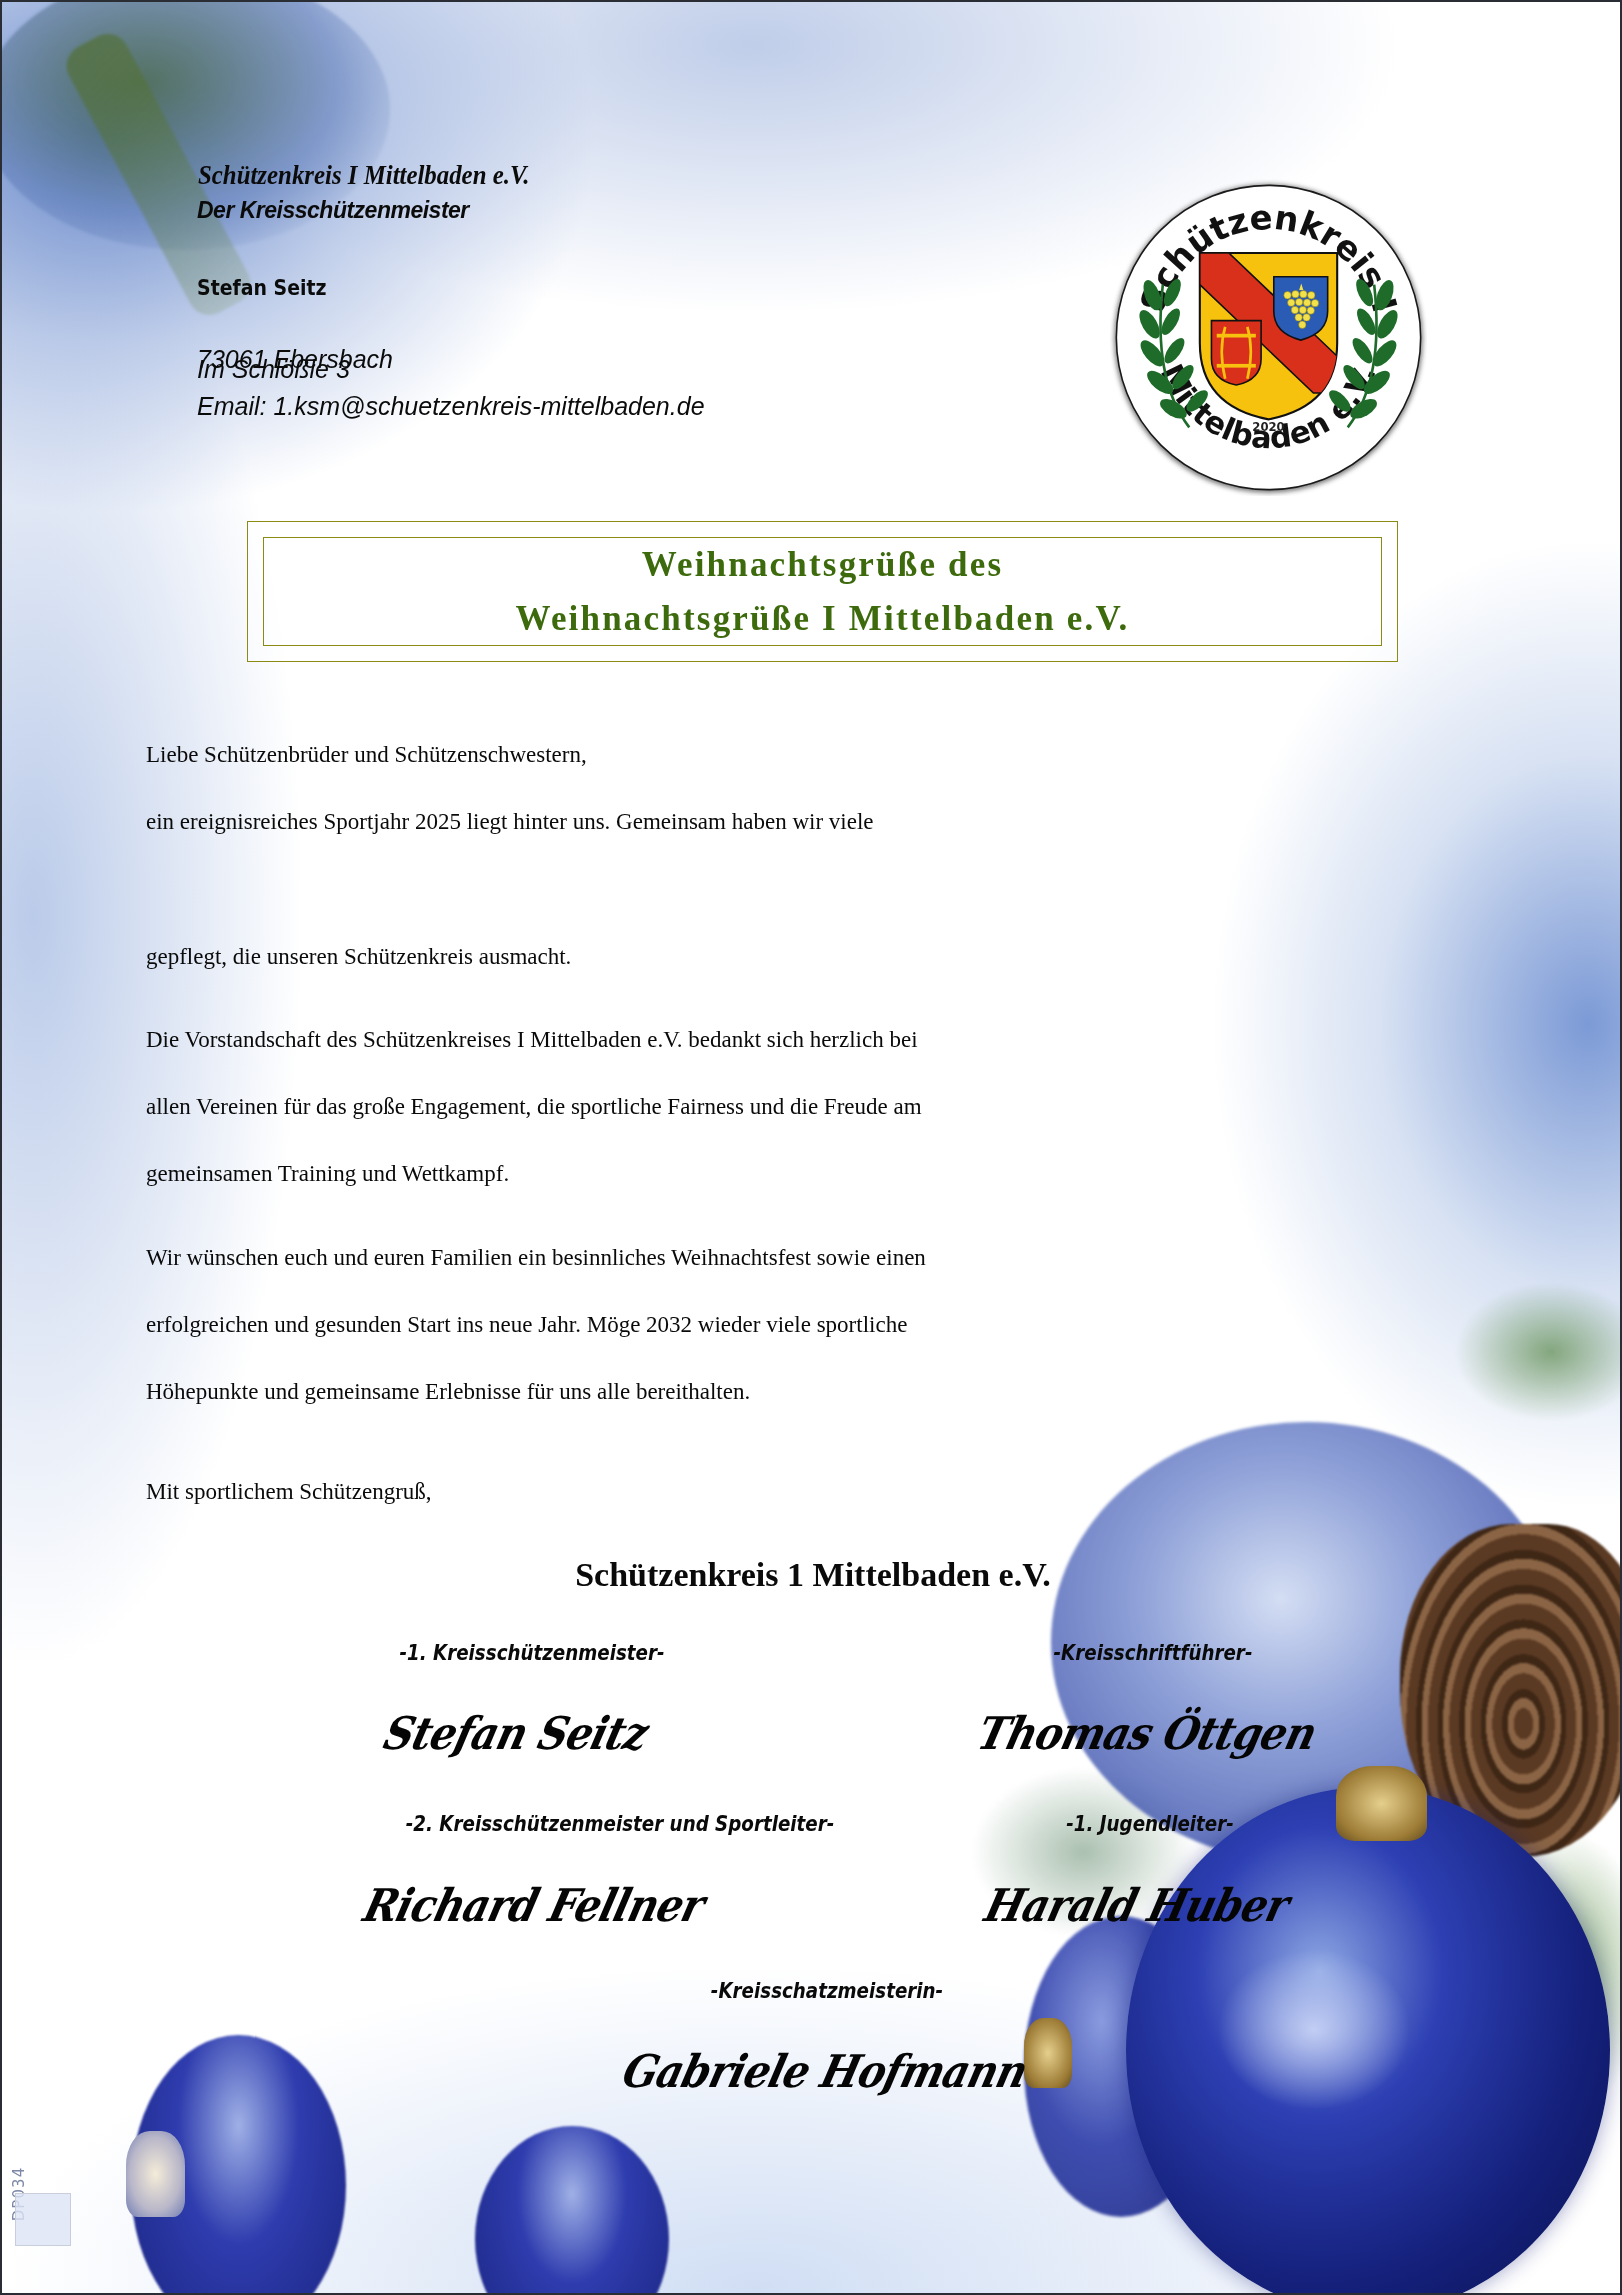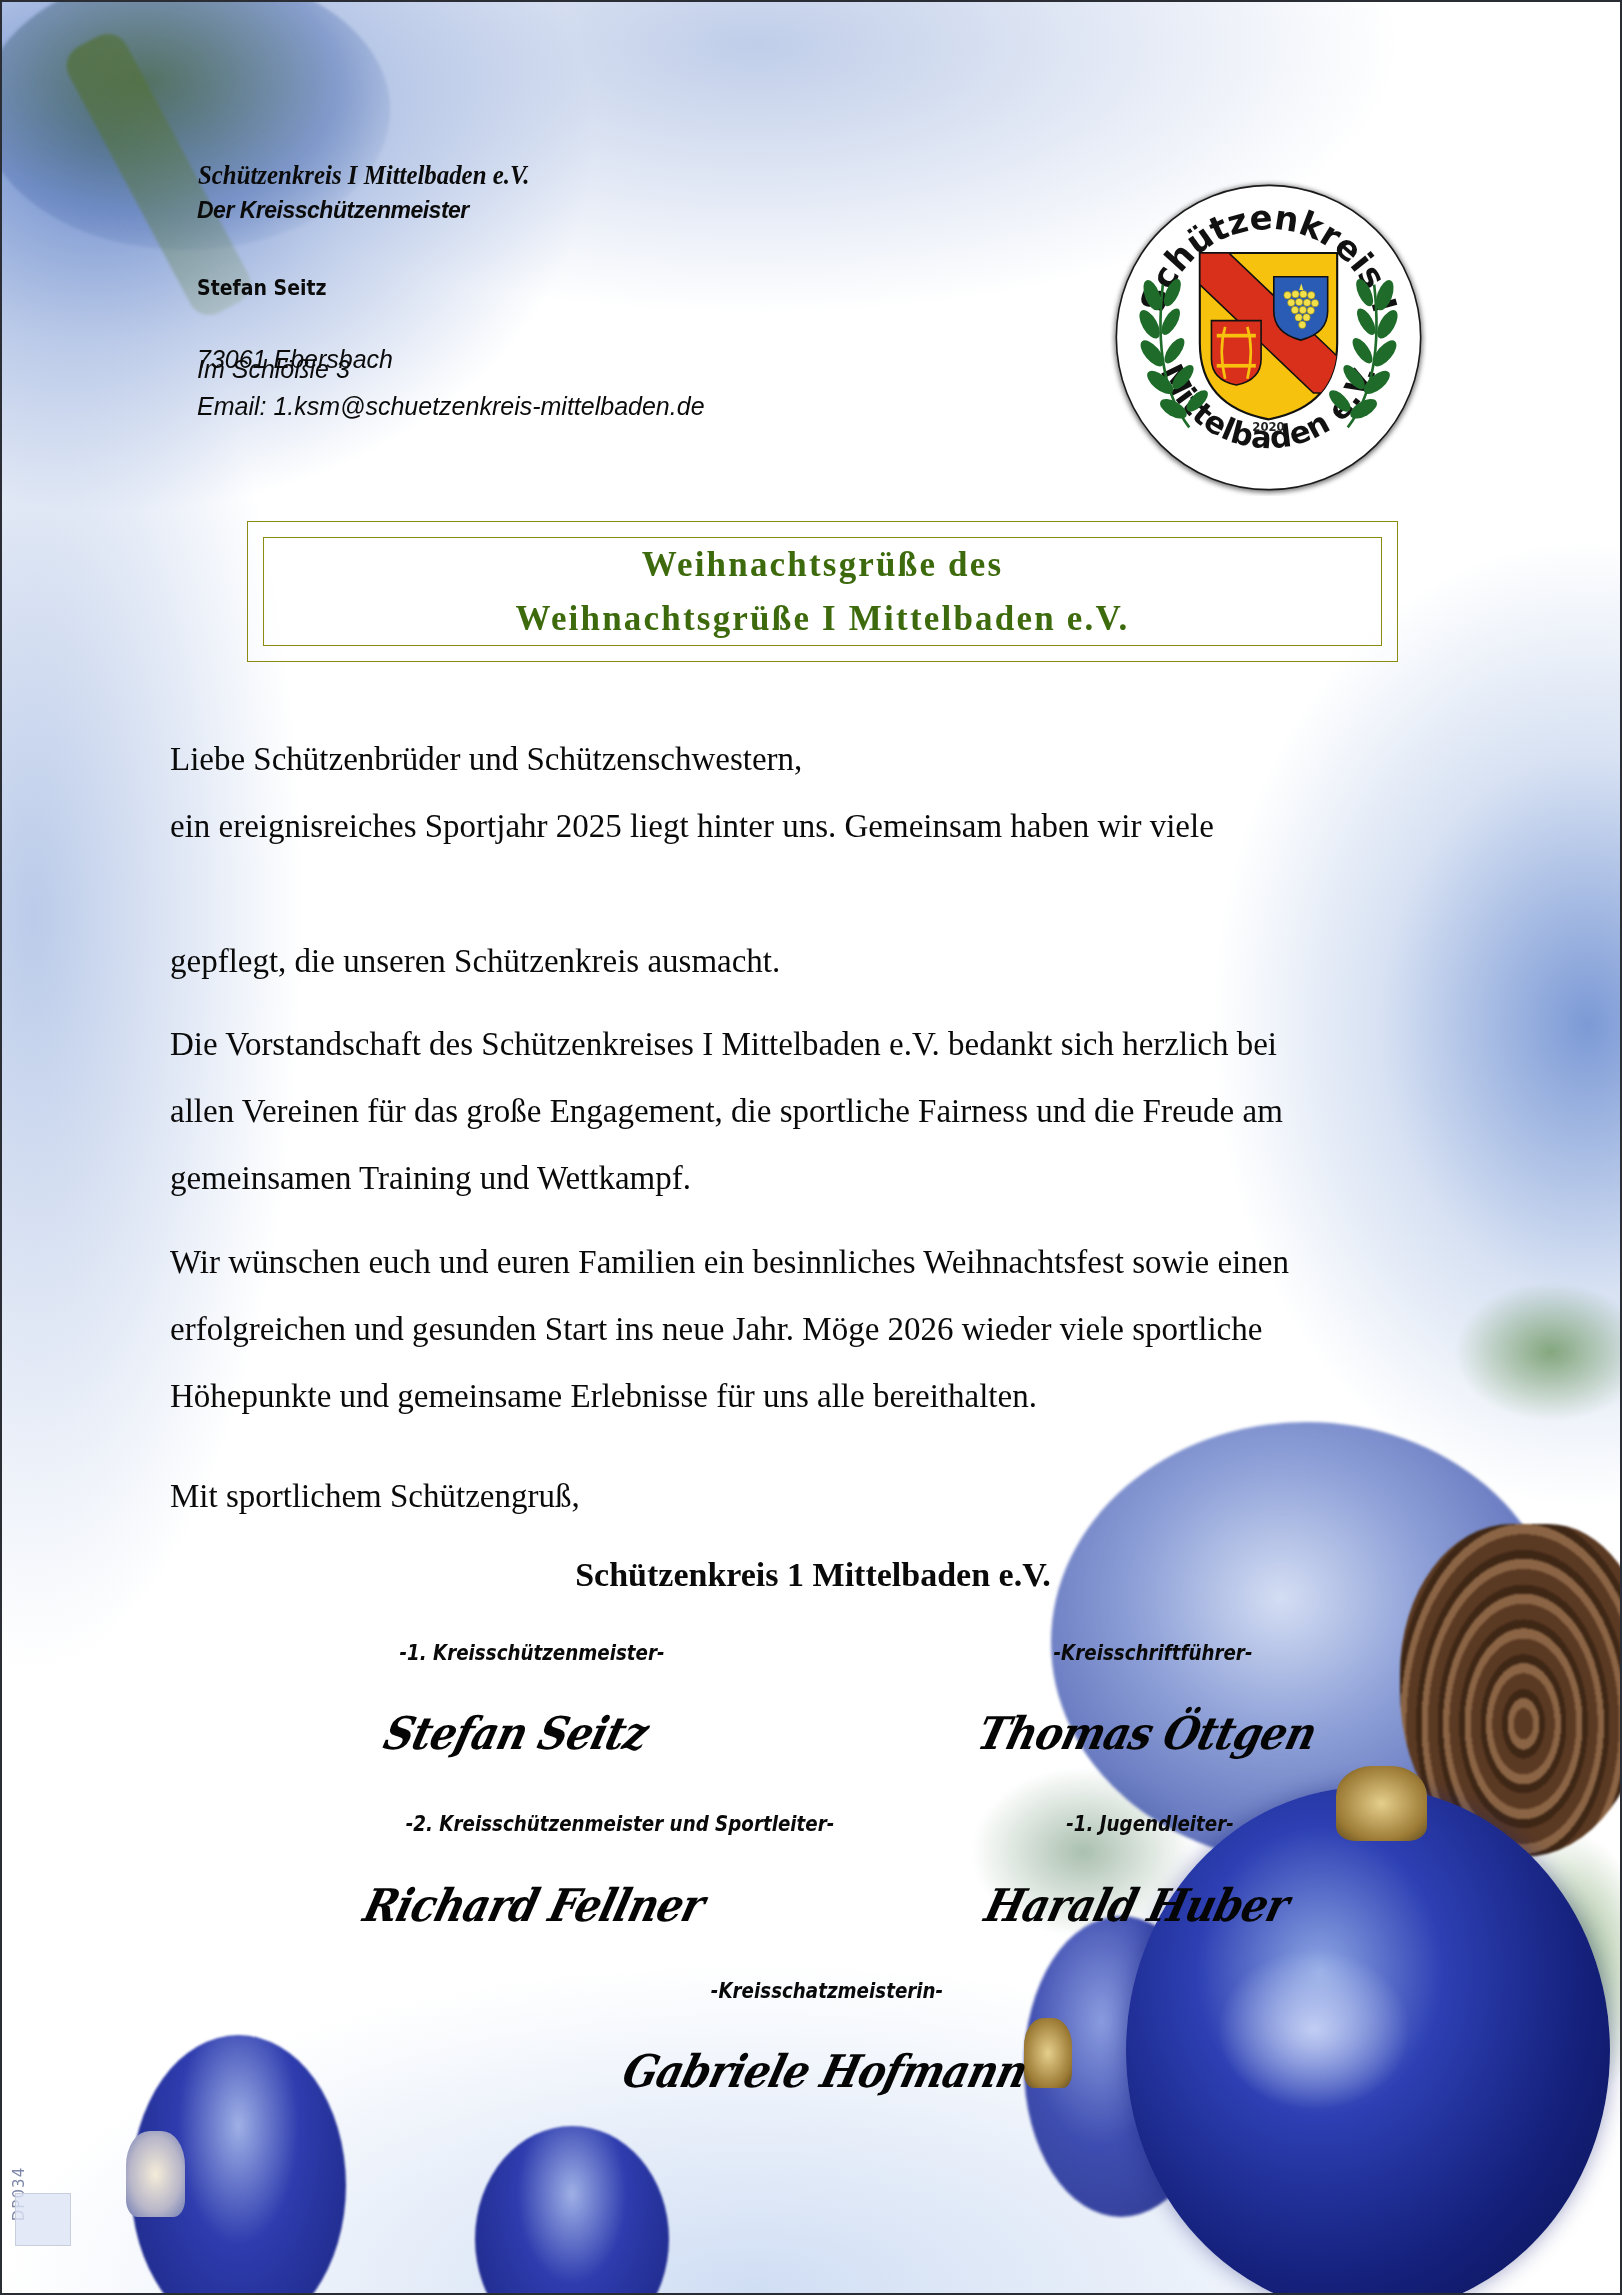--- a/index.html
+++ b/index.html
@@ -31,21 +31,21 @@
   .hdr-role{position:absolute;left:195px;top:195px;font-family:"Liberation Sans",sans-serif;font-style:italic;font-weight:bold;font-size:23px;color:#0b0b0b;letter-spacing:-0.5px;}
   .hdr-name{position:absolute;left:195px;top:273px;font-family:"DejaVu Sans",sans-serif;font-weight:bold;font-size:21.5px;color:#0b0b0b;transform:scaleX(0.88);transform-origin:left;}
   .hdr-line{position:absolute;left:195px;font-family:"Liberation Sans",sans-serif;font-style:italic;font-size:25px;color:#0b0b0b;}
 
   .logo{position:absolute;left:1108px;top:177px;width:317px;height:317px;}
 
   .title-box{position:absolute;left:245px;top:519px;width:1151px;height:141px;box-sizing:border-box;border:1.6px solid #8b8a12;padding:15px;background:rgba(255,255,255,0.35);}
   .title-inner{width:100%;height:100%;box-sizing:border-box;border:1.1px solid #8b8a12;display:flex;flex-direction:column;align-items:center;justify-content:center;gap:18.3px;}
   .title-line{font-family:"Liberation Serif",serif;font-weight:bold;font-size:35px;color:#3d6a0c;letter-spacing:2.2px;line-height:1;}
 
-  .body-line{position:absolute;left:168px;font-family:"Liberation Serif",serif;font-size:33px;color:#0a0a0a;white-space:nowrap;line-height:1;}
+  .body-line{position:absolute;left:144px;font-family:"Liberation Serif",serif;font-size:23px;color:#0a0a0a;white-space:nowrap;line-height:1;}
 
   .sig-org{position:absolute;left:0;width:1622px;text-align:center;top:1554px;font-family:"Liberation Serif",serif;font-weight:bold;font-size:34px;color:#0a0a0a;}
   .role{position:absolute;font-family:"DejaVu Sans",sans-serif;font-style:italic;font-weight:bold;font-size:21.5px;color:#0a0a0a;transform:translateX(-50%) scaleX(0.85);white-space:nowrap;}
   .sig{position:absolute;font-family:"DejaVu Serif",serif;font-style:italic;font-weight:bold;font-size:45px;color:#050505;transform:translateX(-50%) skewX(-14deg) scaleX(0.9);white-space:nowrap;letter-spacing:-1.1px;}
 </style>
 </head>
 <body>
 
 <div class="page">
 
@@ -166,21 +166,21 @@
 
   <div class="body-line" style="top:741px;">Liebe Schützenbrüder und Schützenschwestern,</div>
   <div class="body-line" style="top:808px;">ein ereignisreiches Sportjahr 2025 liegt hinter uns. Gemeinsam haben wir viele</div>
   <div class="body-line" style="top:943px;">gepflegt, die unseren Schützenkreis ausmacht.</div>
 
   <div class="body-line" style="top:1026px;">Die Vorstandschaft des Schützenkreises I Mittelbaden e.V. bedankt sich herzlich bei</div>
   <div class="body-line" style="top:1093px;">allen Vereinen für das große Engagement, die sportliche Fairness und die Freude am</div>
   <div class="body-line" style="top:1160px;">gemeinsamen Training und Wettkampf.</div>
 
   <div class="body-line" style="top:1244px;">Wir wünschen euch und euren Familien ein besinnliches Weihnachtsfest sowie einen</div>
-  <div class="body-line" style="top:1311px;">erfolgreichen und gesunden Start ins neue Jahr. Möge 2026 wieder viele sportliche</div>
+  <div class="body-line" style="top:1311px;">erfolgreichen und gesunden Start ins neue Jahr. Möge 2032 wieder viele sportliche</div>
   <div class="body-line" style="top:1378px;">Höhepunkte und gemeinsame Erlebnisse für uns alle bereithalten.</div>
 
   <div class="body-line" style="top:1462px;margin-top:16px;">Mit sportlichem Schützengruß,</div>
 
   <div class="sig-org">Schützenkreis 1 Mittelbaden e.V.</div>
 
   <div class="role" style="left:530px;top:1638px;">-1. Kreisschützenmeister-</div>
   <div class="sig" style="left:514px;top:1705px;">Stefan Seitz</div>
 
   <div class="role" style="left:1151px;top:1638px;">-Kreisschriftführer-</div>

